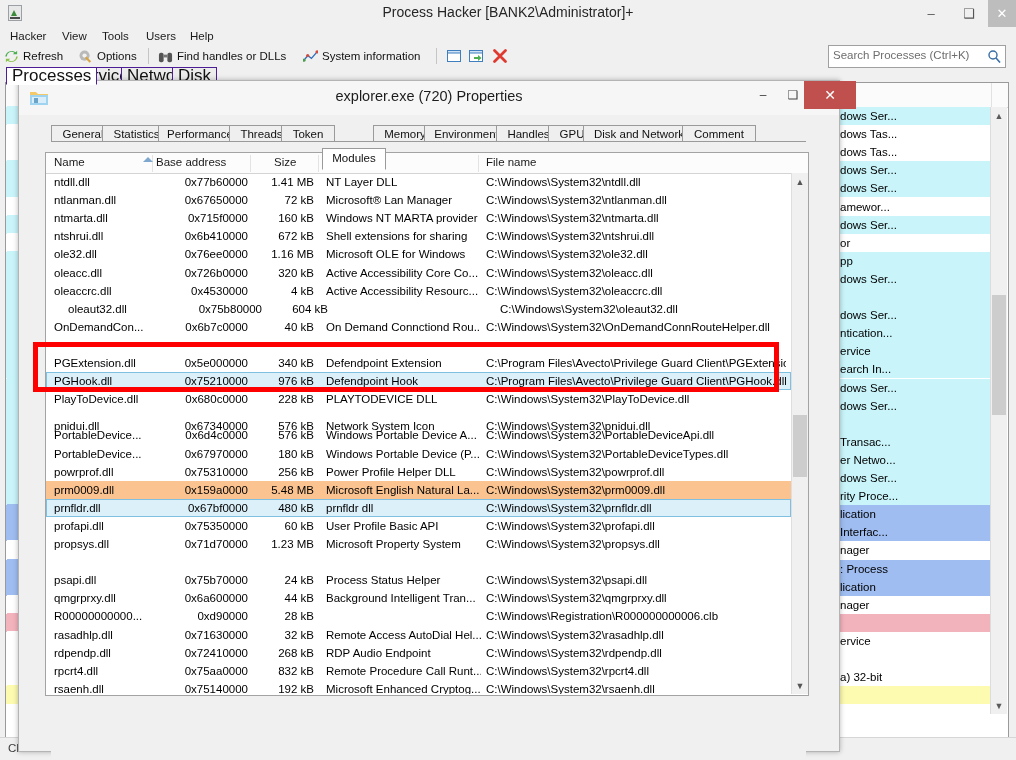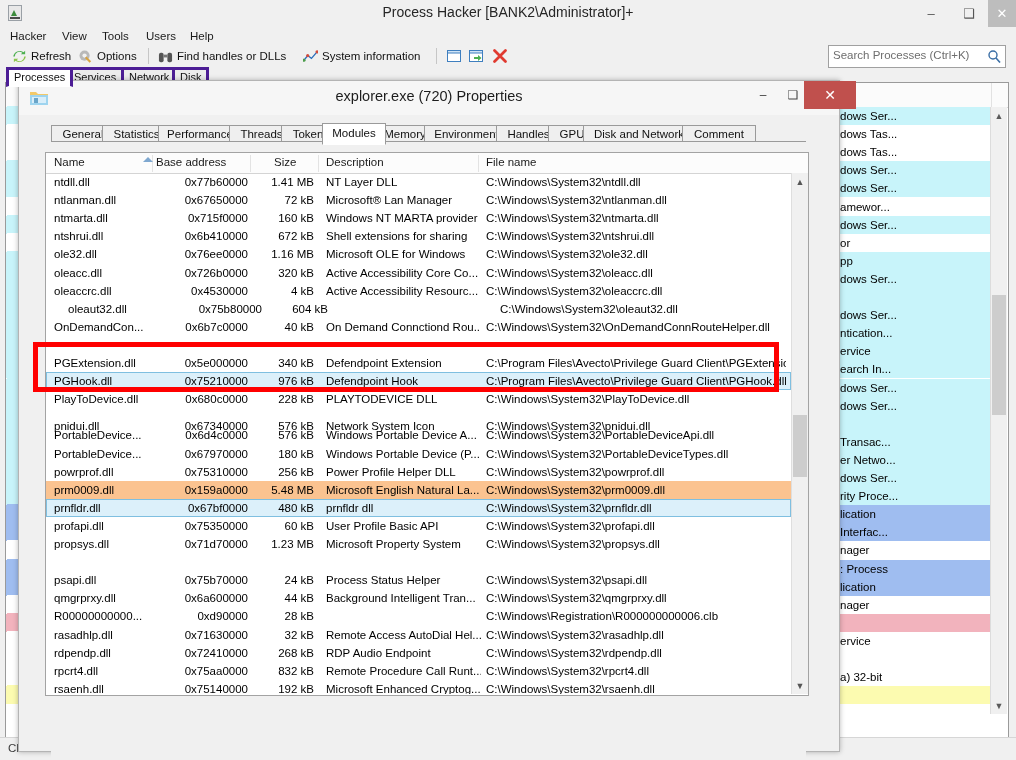--- a/index.html
+++ b/index.html
@@ -28,22 +28,22 @@
   #toolbar{position:absolute;left:0;top:45px;width:1016px;height:22px;background:#f0f0f0;}
   .tb-item{position:absolute;top:1px;height:20px;display:flex;align-items:center;gap:4px;font-size:11.5px;color:#111;}
   .tb-sep{position:absolute;top:3px;width:1px;height:16px;background:#c6c6c6;}
   .tb-ico{width:15px;height:15px;display:inline-block;}
   #searchbox{position:absolute;right:10px;top:45px;width:176px;height:21px;background:#fff;
     border:1px solid #a0a0a0;}
   #searchbox .ph{position:absolute;left:4px;top:3px;font-size:11.5px;color:#6e6e6e;}
   #searchbox .mag{position:absolute;right:4px;top:3px;width:14px;height:14px;}
   
   #tabstrip{position:absolute;left:0;top:67px;width:1016px;height:16px;}
-  .mtab{position:absolute;top:0;height:16px;line-height:15px;font-size:11px;padding:0 5px;
-    border:3px solid #4c1d95;background:#ececec;color:#111;}
+  .mtab{position:absolute;top:0;height:16px;line-height:15px;font-size:17px;padding:0 5px;
+    border:1px solid #4c1d95;background:#ececec;color:#111;}
   .mtab.sel{background:#fff;border-bottom:1px solid #fff;z-index:3;}
   
   #proc-area{position:absolute;left:5px;top:82px;width:1002px;height:655px;
     background:#fff;border:1px solid #9a9a9a;}
   #proc-hdr{position:absolute;left:0;top:0;width:100%;height:24px;background:#fbfbfb;
     border-bottom:1px solid #d8d8d8;}
   #proc-hdr .hsplit{position:absolute;top:0;width:1px;height:24px;background:#e2e2e2;}
   #proc-rows{position:absolute;left:0;top:24px;width:100%;}
   .prow{position:absolute;left:0;height:18px;line-height:18px;font-size:11.5px;
     white-space:nowrap;overflow:hidden;color:#000;}
@@ -125,21 +125,21 @@
 
   <div id="menu-bar">
     <div class="menu-item" style="left:4px">Hacker</div>
     <div class="menu-item" style="left:56px">View</div>
     <div class="menu-item" style="left:96px">Tools</div>
     <div class="menu-item" style="left:140px">Users</div>
     <div class="menu-item" style="left:184px">Help</div>
   </div>
 
   <div id="toolbar">
-    <div class="tb-item" style="left:12px">
+    <div class="tb-item" style="left:4px">
       <svg class="tb-ico" viewBox="0 0 16 16">
         <path d="M3 8a5 5 0 0 1 8-4l-1.5 1.5H14V1.8l-1.6 1.6A7 7 0 0 0 1.3 8z" fill="#4caf50"></path>
         <path d="M13 8a5 5 0 0 1-8 4l1.5-1.5H2v3.7l1.6-1.6A7 7 0 0 0 14.7 8z" fill="#8bc34a"></path>
       </svg>
       <span>Refresh</span>
     </div>
     <div class="tb-item" style="left:78px">
       <svg class="tb-ico" viewBox="0 0 16 16">
         <circle cx="7" cy="7" r="5.4" fill="#b9b9b9"></circle>
           <circle cx="7" cy="7" r="2.3" fill="#f2f2f2"></circle>
@@ -366,21 +366,21 @@
     <div class="dbtn" id="dbtn-max">❑</div>
     <div class="dbtn" id="dbtn-close">✕</div>
   </div>
 
   <div id="dlg-tabs">
       <div class="dtab" style="left: 0px; width: 52px; text-align: center;">General</div>
       <div class="dtab" style="left: 51px; width: 57px; text-align: center;">Statistics</div>
       <div class="dtab" style="left: 107px; width: 72px; text-align: center;">Performance</div>
       <div class="dtab" style="left: 178px; width: 53px; text-align: center;">Threads</div>
       <div class="dtab" style="left: 230px; width: 42px; text-align: center;">Token</div>
-      <div class="dtab sel" style="left: 271px; width: 52px; text-align: center;">Modules</div>
+      <div class="dtab sel" style="left: 271px; width: 52px; text-align: center; margin-top: 25px;">Modules</div>
       <div class="dtab" style="left: 322px; width: 52px; text-align: center;">Memory</div>
       <div class="dtab" style="left: 373px; width: 73px; text-align: center;">Environment</div>
       <div class="dtab" style="left: 445px; width: 53px; text-align: center;">Handles</div>
       <div class="dtab" style="left: 497px; width: 36px; text-align: center;">GPU</div>
       <div class="dtab" style="left: 532px; width: 100px; text-align: center;">Disk and Network</div>
       <div class="dtab" style="left: 631px; width: 62px; text-align: center;">Comment</div>
     </div>
   <div id="dlg-tabline"></div>
   <div id="mod-panel"></div>
 

